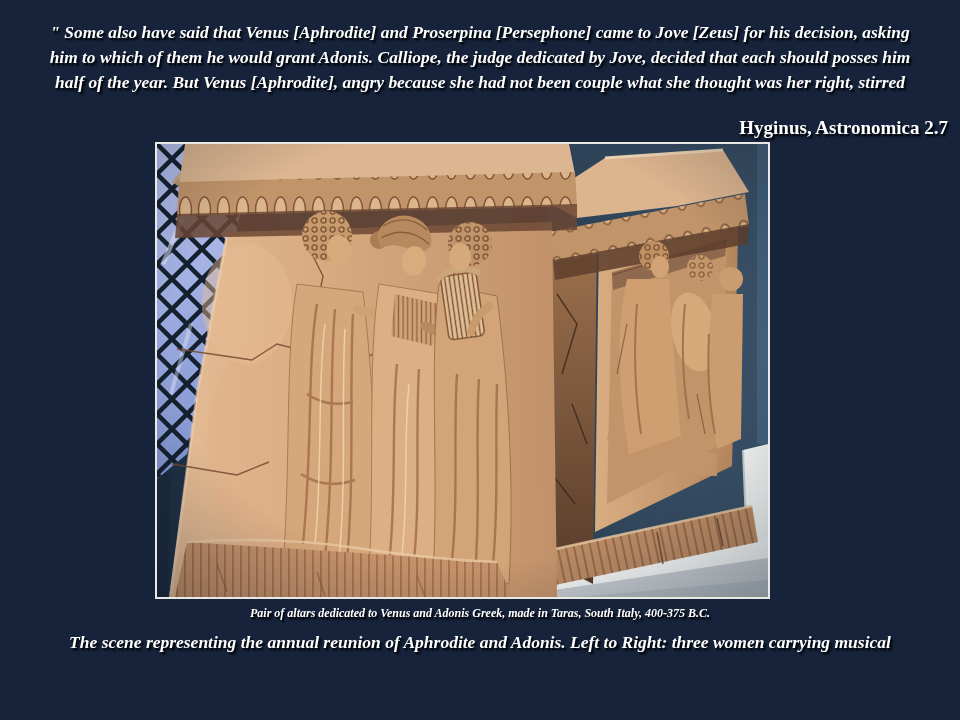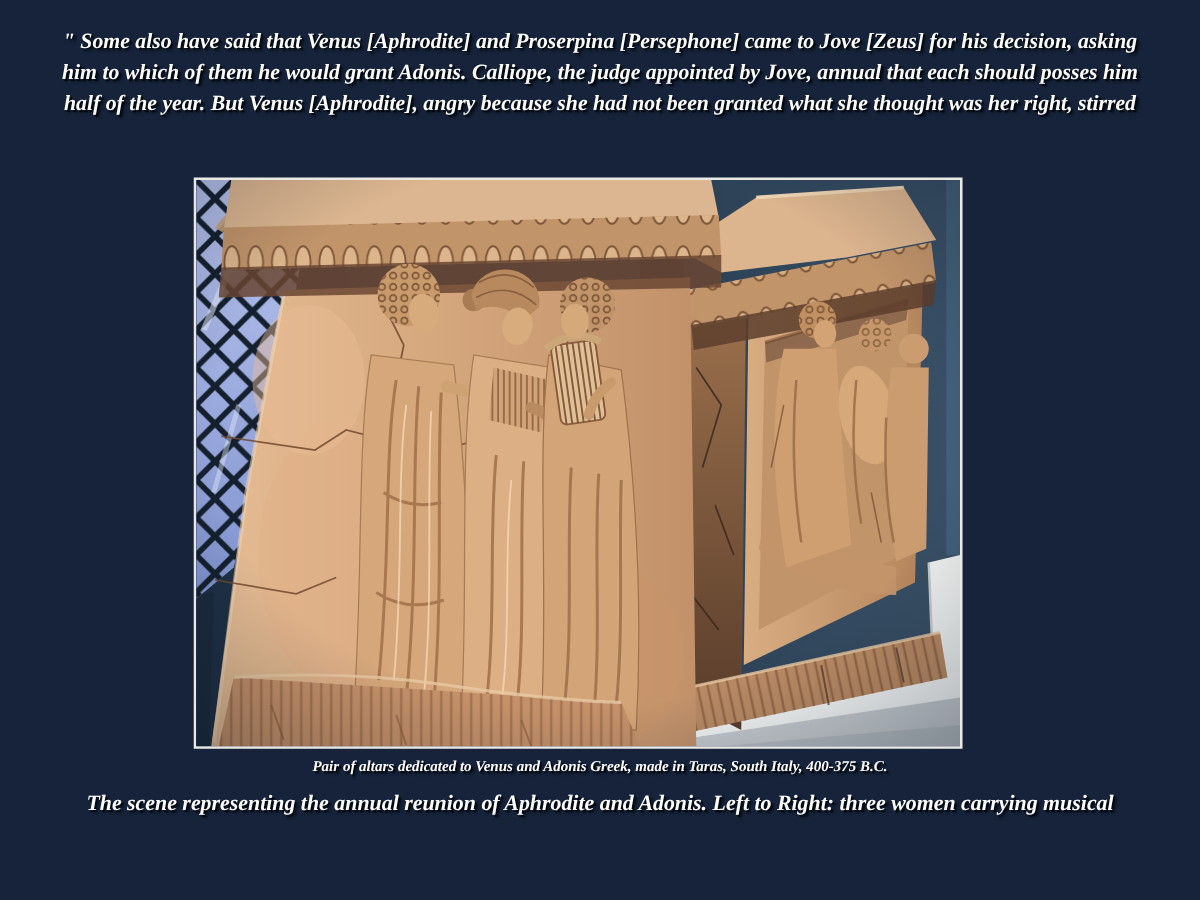--- a/index.html
+++ b/index.html
@@ -31,23 +31,24 @@
   .cap2{top:630px;font-size:17.5px;line-height:25.5px;gap:36px;}
   .cap3{top:682px;font-size:17.5px;line-height:25px;}
 </style>
 </head>
 <body>
 
 <div class="slide">
 
   <div class="centered-lines quote txt">
     <div>" Some also have said that Venus [Aphrodite] and Proserpina [Persephone] came to Jove [Zeus] for his decision, asking</div>
-    <div>him to which of them he would grant Adonis. Calliope, the judge appointed by Jove, annual that each should posses him</div>
-    <div>half of the year. But Venus [Aphrodite], angry because she had not been granted what she thought was her right, stirred</div>
-  </div>
+    <div>him to which of them he would grant Adonis. Calliope, the judge dedicated by Jove, decided that each should posses him</div>
+    <div>half of the year. But Venus [Aphrodite], angry because she had not been couple what she thought was her right, stirred</div>
+  </div>
+  <div class="attribution">Hyginus, Astronomica 2.7</div>
 
   <div class="photo-frame">
     <svg width="611" height="453" viewBox="0 0 611 453" xmlns="http://www.w3.org/2000/svg">
       <defs>
         <linearGradient id="gWall" x1="0" y1="0" x2="1" y2="0">
           <stop offset="0" stop-color="#1e2f44"></stop>
             <stop offset="0.65" stop-color="#2c4156"></stop>
             <stop offset="1" stop-color="#395066"></stop>
         </linearGradient>
         <linearGradient id="gWin" x1="0" y1="0" x2="0" y2="1">

